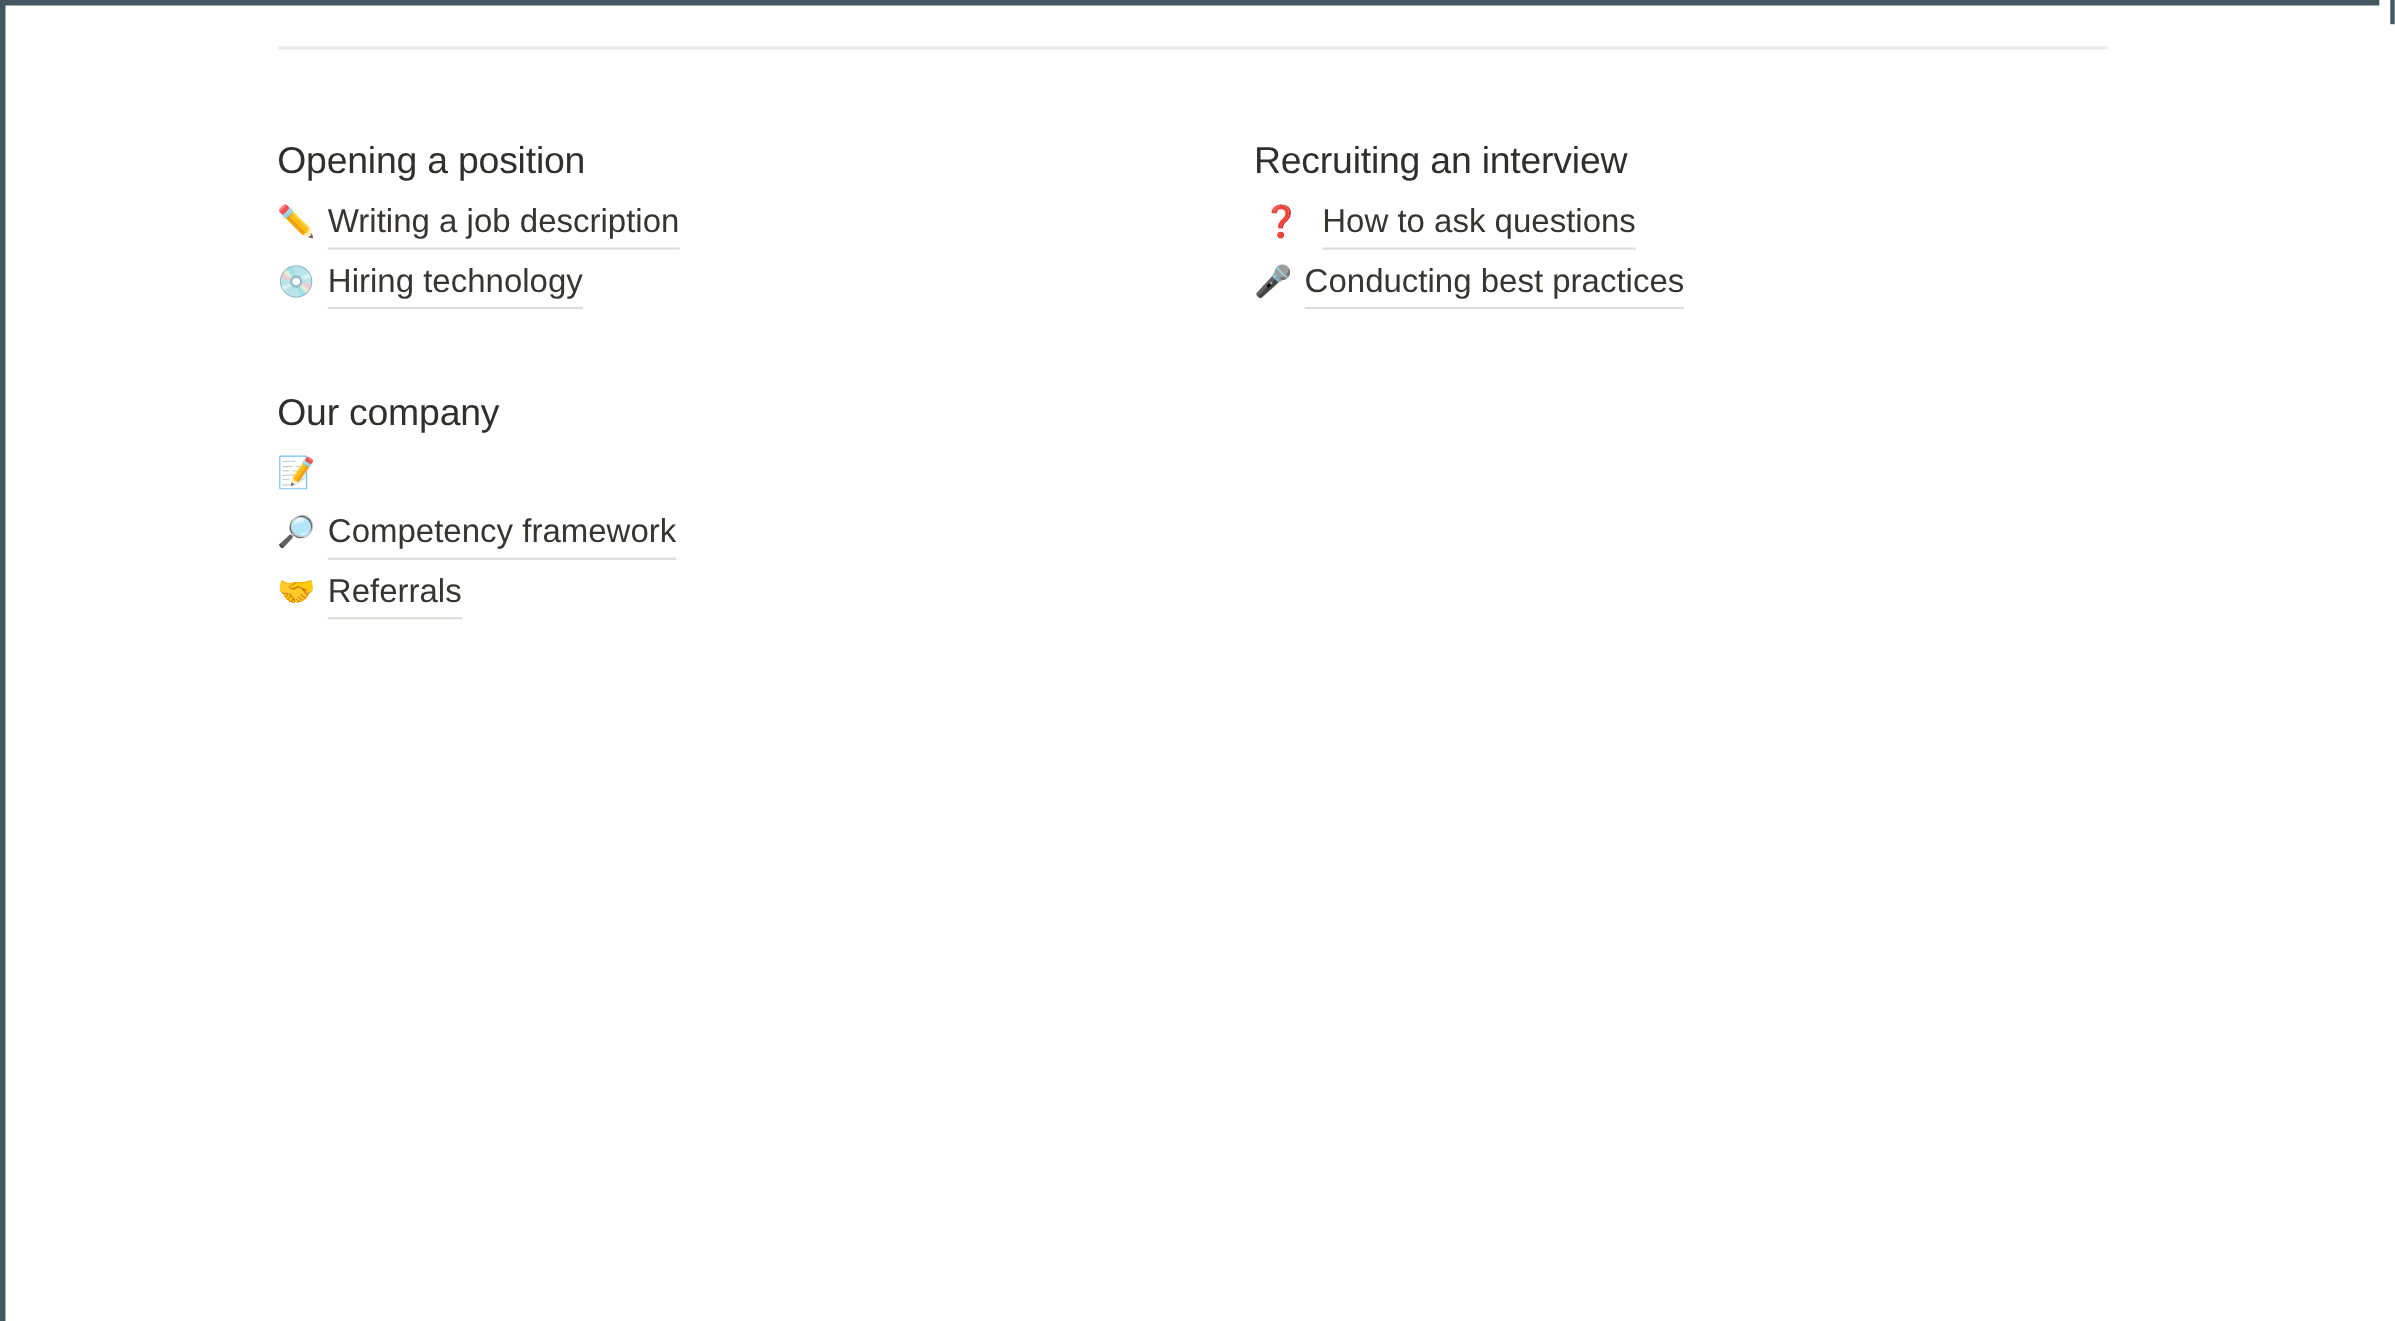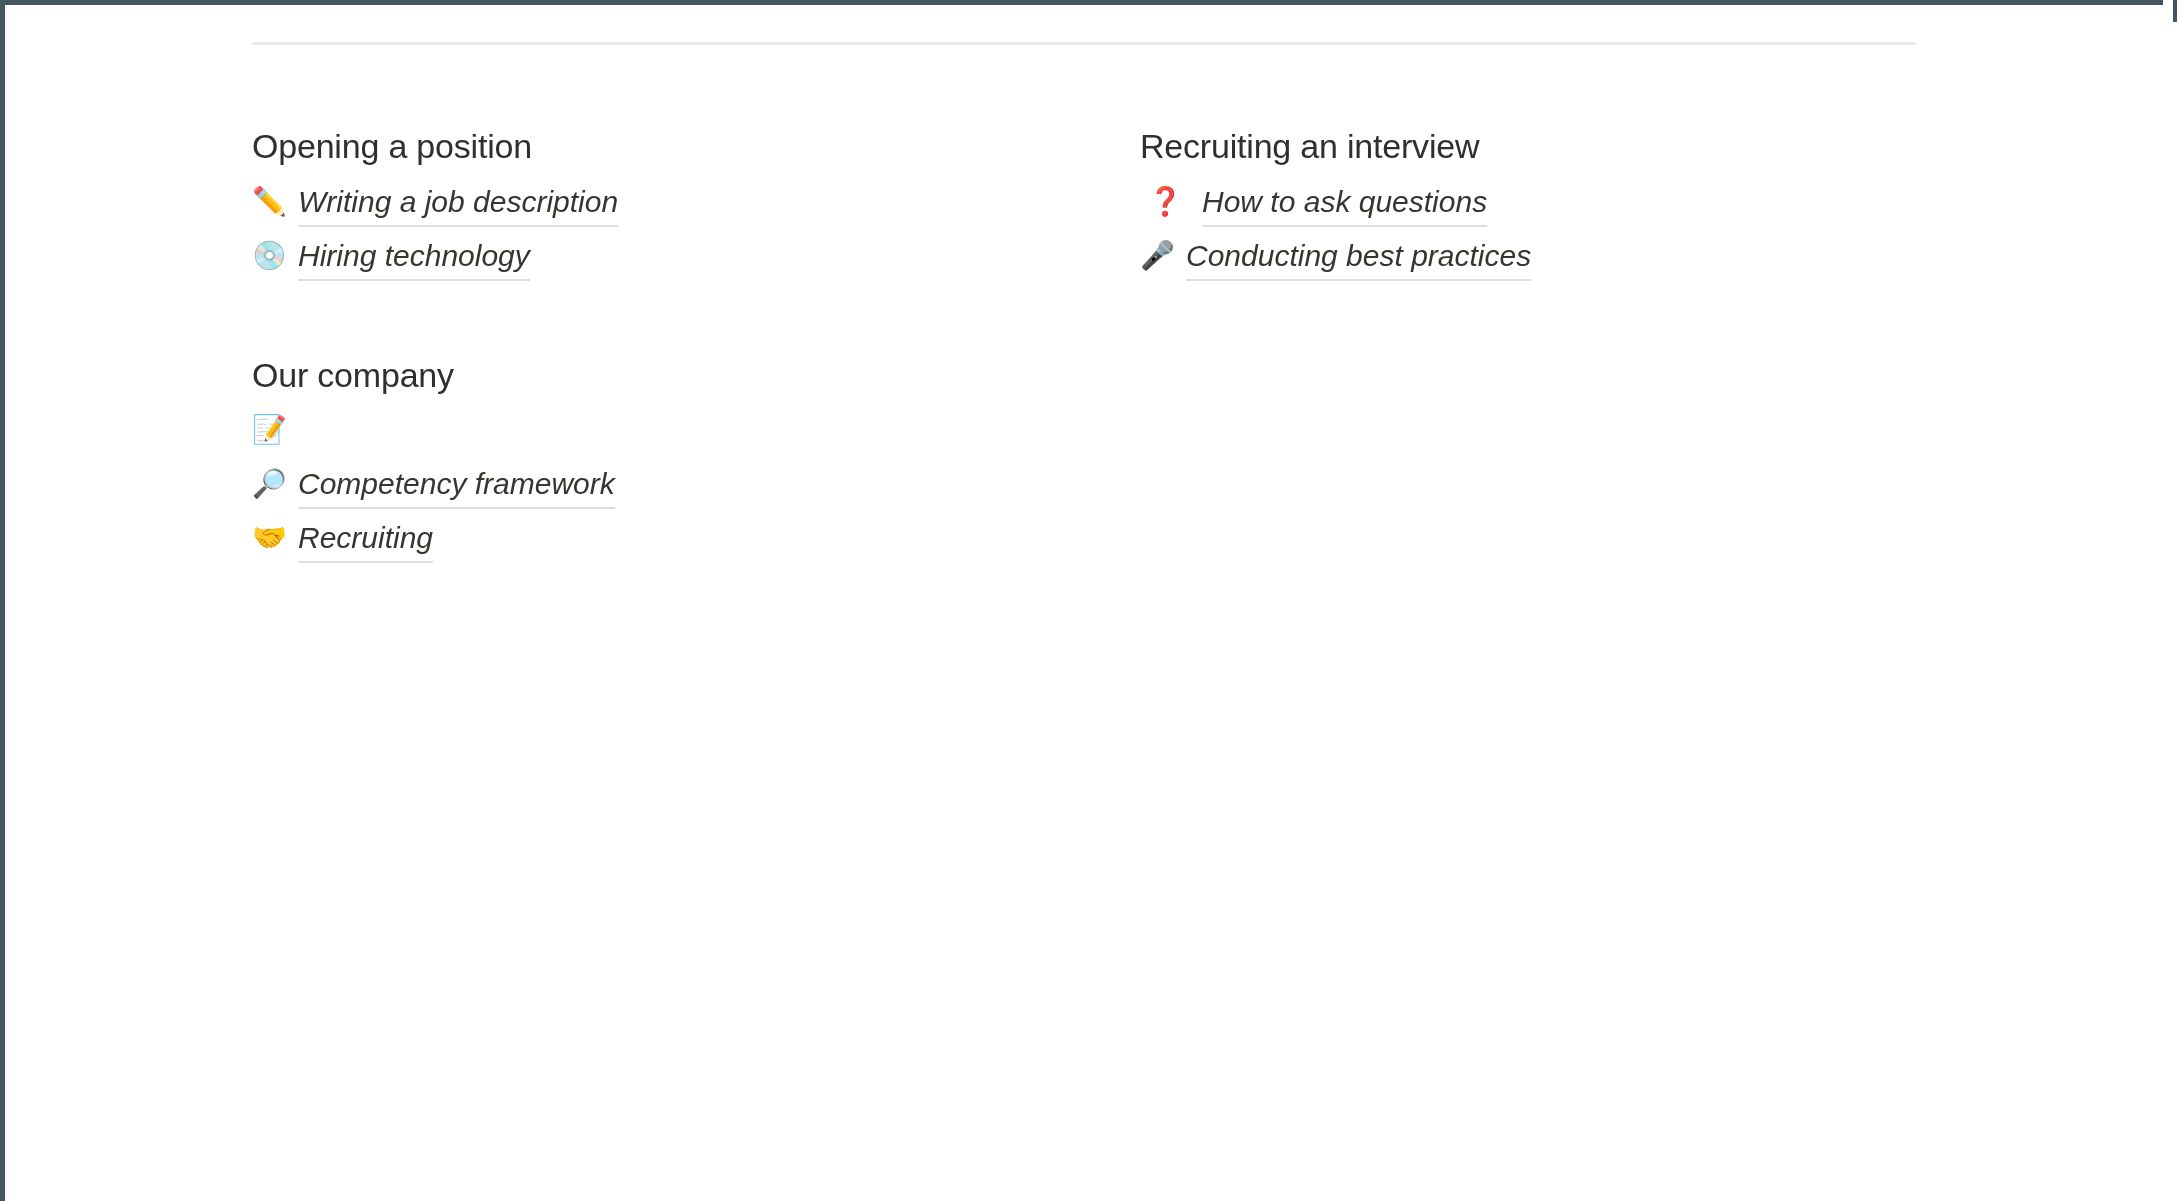--- a/index.html
+++ b/index.html
@@ -130,21 +130,20 @@
   }
   .link-text {
     font-size: 30px;
     line-height: 40px;
     color: #37352f;
     text-decoration: none;
     border-bottom: 2px solid #dedddb;
     padding-bottom: 3px;
     cursor: pointer;
     white-space: nowrap;
-    font-style: italic;
   }
 </style>
 </head>
 <body>
 
 <div id="page">
 
   <div class="edge-top"></div>
   <div class="edge-left"></div>
   <div class="edge-right-stub"></div>
@@ -171,21 +170,21 @@
             <h2 class="section-title">Our company</h2>
             <div class="link-row">
               <span class="link-emoji">📝</span>
             </div>
             <div class="link-row">
               <span class="link-emoji">🔎</span>
               <a class="link-text">Competency framework</a>
             </div>
             <div class="link-row">
               <span class="link-emoji">🤝</span>
-              <a class="link-text">Recruiting</a>
+              <a class="link-text">Referrals</a>
             </div>
           </div>
         </div>
       <div class="col" id="col-1">
           <div class="section">
             <h2 class="section-title">Recruiting an interview</h2>
             <div class="link-row">
               <span class="link-emoji indent">❓</span>
               <a class="link-text">How to ask questions</a>
             </div>

